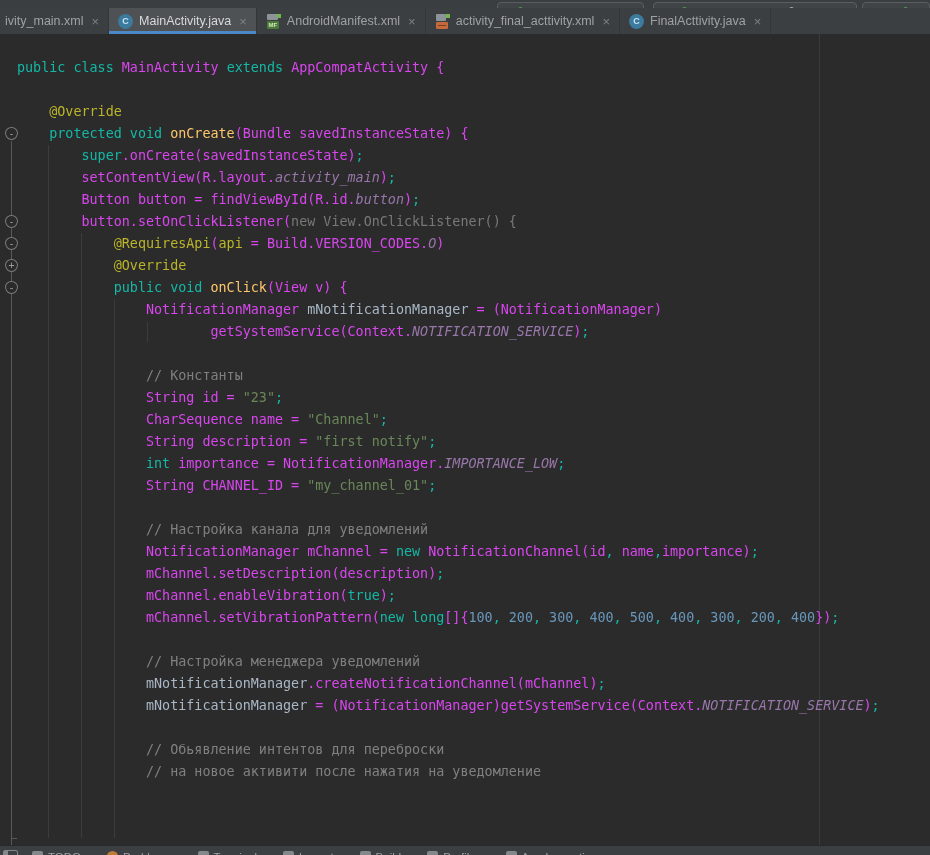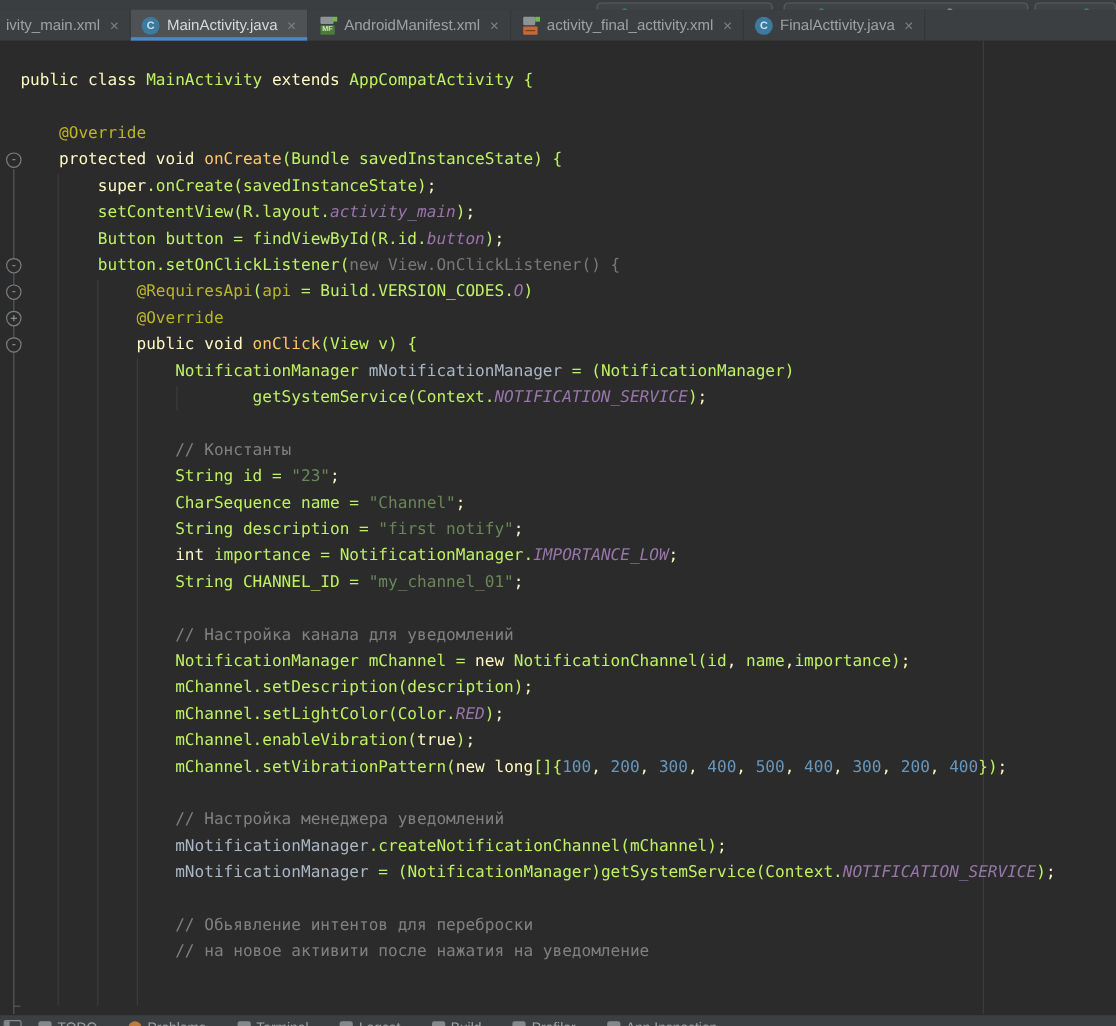--- a/index.html
+++ b/index.html
@@ -29,21 +29,21 @@
   .lay-icon{width:15px;height:15px;position:relative;flex:0 0 auto;}
   .lay-icon .top{position:absolute;left:1px;top:0;width:10px;height:7px;background:#8C9497;border-radius:1px;}
   .lay-icon .dot{position:absolute;right:0;top:0;width:4px;height:4px;background:#73B84C;}
   .lay-icon .bot{position:absolute;left:1px;bottom:0;width:12px;height:7px;background:#C4693B;border-radius:1px;}
   .lay-icon .bot::after{content:"";position:absolute;left:2px;top:3px;width:8px;height:1px;background:#7E3E1D;}
 
   
   .editor{position:absolute;left:0;top:34px;width:930px;height:811px;background:#2B2B2B;}
   .line{height:22px;line-height:22px;white-space:pre;padding-left:17px;
         font-family:"DejaVu Sans Mono",monospace;font-size:13.4px;}
-  .k{color:#fef9c3}.d{color:#bef264}.m{color:#FFC66D;font-weight:400}.ann{color:#BBB529}
+  .k{color:#14b8a6}.d{color:#d946ef}.m{color:#FFC66D;font-weight:400}.ann{color:#BBB529}
   .s{color:#6A8759}.n{color:#6897BB}.c{color:#808080}.f{color:#9876AA;font-style:italic}
   .g{color:#787878}
   .du{color:#A9B7C6;text-underline-offset:2px;text-decoration-color:#8A98A5;}
   #code{position:absolute;left:0;top:23px;width:930px;}
   .fold-vline{position:absolute;left:11px;top:107px;width:1px;height:731px;background:#55595B;}
   .fold-hook{position:absolute;left:11px;top:804px;width:6px;height:1px;background:#55595B;}
   .fold-ico{position:absolute;left:5px;width:13px;height:13px;border:1px solid #7B7E80;border-radius:50% 50% 50% 50%/45% 45% 55% 55%;
             background:#2B2B2B;color:#9B9EA0;font-size:10px;line-height:12px;text-align:center;
             font-family:"DejaVu Sans Mono",monospace;box-sizing:border-box;}
   .iguide{position:absolute;width:1px;background:#3A3D3F;}
@@ -144,21 +144,20 @@
         <div class="line"><span class="c">                // Константы</span></div>
         <div class="line"><span class="d">                String id = </span><span class="s">"23"</span><span class="k">;</span></div>
         <div class="line"><span class="d">                CharSequence name = </span><span class="s">"Channel"</span><span class="k">;</span></div>
         <div class="line"><span class="d">                String description = </span><span class="s">"first notify"</span><span class="k">;</span></div>
         <div class="line"><span class="d">                </span><span class="k">int </span><span class="d">importance = NotificationManager.</span><span class="f">IMPORTANCE_LOW</span><span class="k">;</span></div>
         <div class="line"><span class="d">                String CHANNEL_ID = </span><span class="s">"my_channel_01"</span><span class="k">;</span></div>
         <div class="line"></div>
         <div class="line"><span class="c">                // Настройка канала для уведомлений</span></div>
         <div class="line"><span class="d">                NotificationManager mChannel = </span><span class="k">new </span><span class="d">NotificationChannel(id</span><span class="k">,</span><span class="d"> name</span><span class="k">,</span><span class="d">importance)</span><span class="k">;</span></div>
         <div class="line"><span class="d">                mChannel.setDescription(description)</span><span class="k">;</span></div>
-        <div class="line"><span class="d">                mChannel.setLightColor(Color.</span><span class="f">RED</span><span class="d">)</span><span class="k">;</span></div>
         <div class="line"><span class="d">                mChannel.enableVibration(</span><span class="k">true</span><span class="d">)</span><span class="k">;</span></div>
         <div class="line"><span class="d">                mChannel.setVibrationPattern(</span><span class="k">new long</span><span class="d">[]{</span><span class="n">100</span><span class="k">,</span><span class="d"> </span><span class="n">200</span><span class="k">,</span><span class="d"> </span><span class="n">300</span><span class="k">,</span><span class="d"> </span><span class="n">400</span><span class="k">,</span><span class="d"> </span><span class="n">500</span><span class="k">,</span><span class="d"> </span><span class="n">400</span><span class="k">,</span><span class="d"> </span><span class="n">300</span><span class="k">,</span><span class="d"> </span><span class="n">200</span><span class="k">,</span><span class="d"> </span><span class="n">400</span><span class="d">})</span><span class="k">;</span></div>
         <div class="line"></div>
         <div class="line"><span class="c">                // Настройка менеджера уведомлений</span></div>
         <div class="line"><span class="d">                </span><span class="du">mNotificationManager</span><span class="d">.createNotificationChannel(mChannel)</span><span class="k">;</span></div>
         <div class="line"><span class="d">                </span><span class="du">mNotificationManager</span><span class="d"> = (NotificationManager)getSystemService(Context.</span><span class="f">NOTIFICATION_SERVICE</span><span class="d">)</span><span class="k">;</span></div>
         <div class="line"></div>
         <div class="line"><span class="c">                // Обьявление интентов для переброски</span></div>
         <div class="line"><span class="c">                // на новое активити после нажатия на уведомление</span></div>
       </div>

